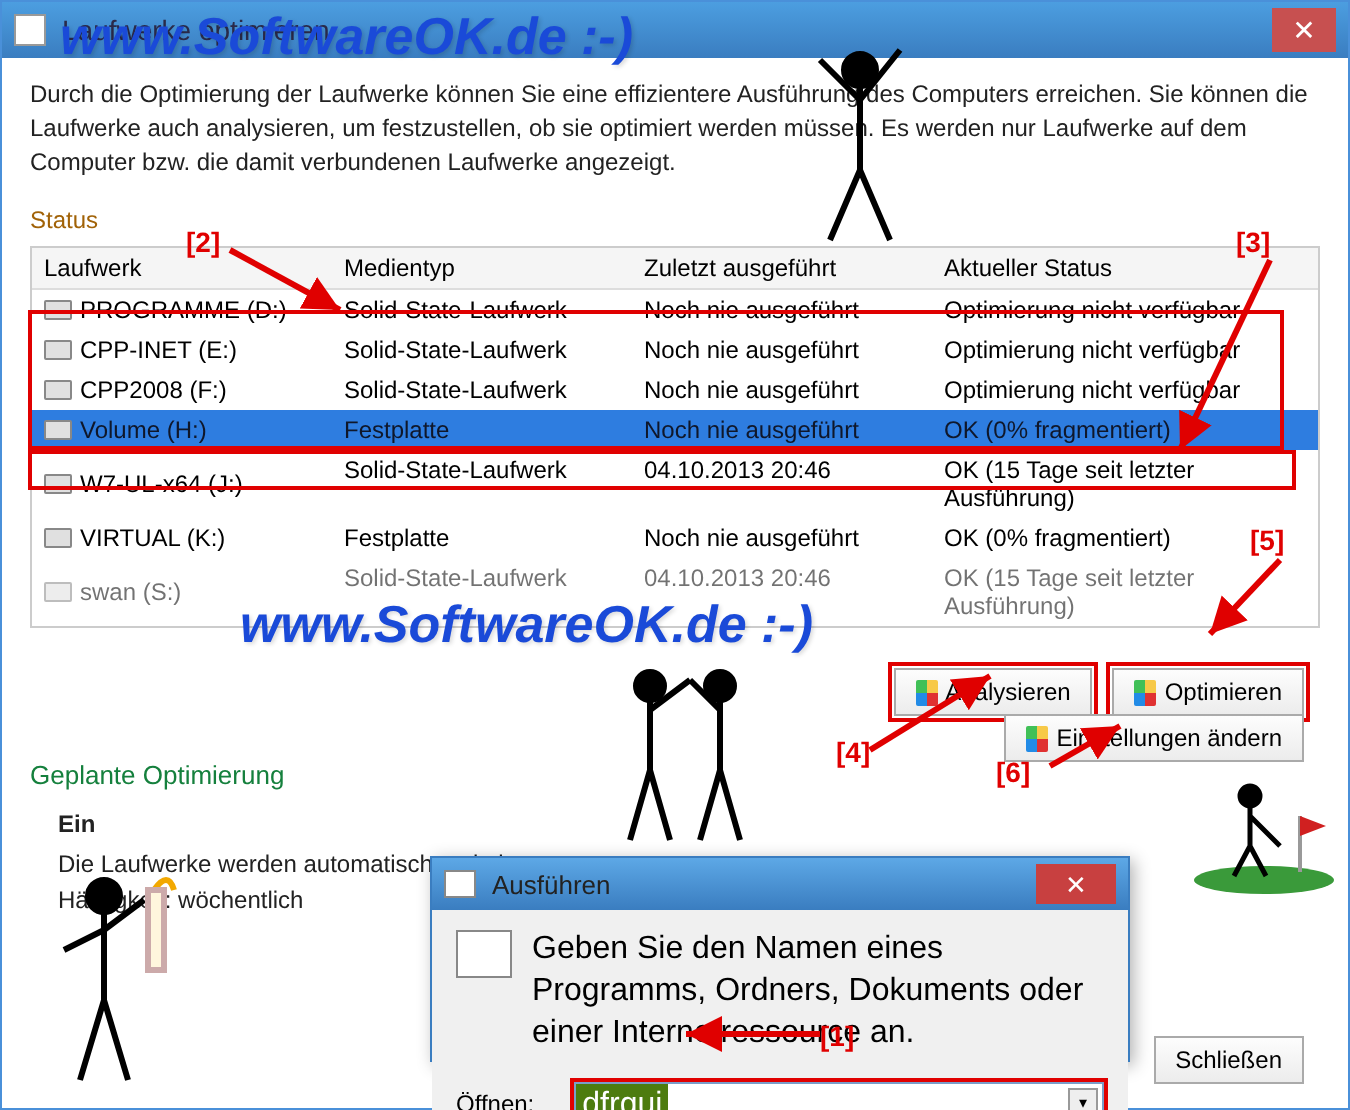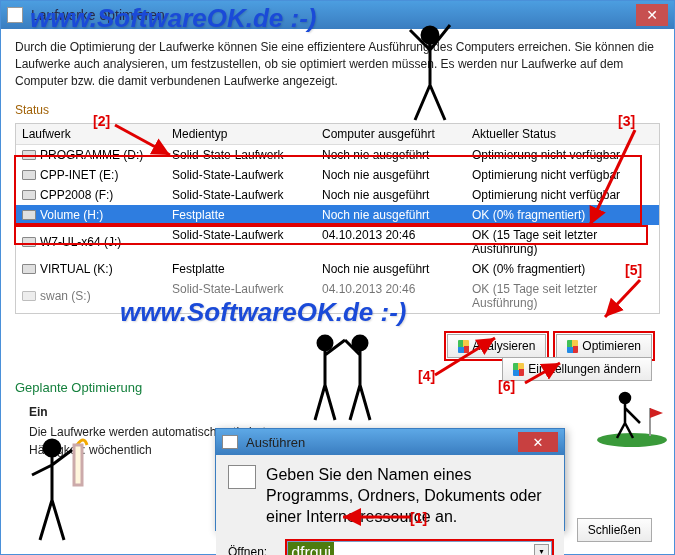--- a/index.html
+++ b/index.html
@@ -22,21 +22,21 @@
 
 .table { border: 1px solid #ccc; width: 100%; margin-top: 2px; }
 .thead, .trow { display: flex; }
 .thead { background: #f5f5f5; border-bottom: 1px solid #ddd; }
 .th, .td { padding: 3px 6px; font-size: 12px; }
 .c1 { width: 150px; display: flex; align-items: center; gap: 4px; }
 .c2 { width: 150px; }
 .c3 { width: 150px; }
 .c4 { flex: 1; }
 .drive-icon { width: 14px; height: 10px; background: #e0e0e0; border: 1px solid #888; border-radius: 1px; display: inline-block; }
-.trow.sel { background: #2e7de0; color: #ffffff; }
+.trow.sel { background: #2e7de0; color: #0f172a; }
 .table-highlight { position: absolute; border: 2px solid #e00000; pointer-events: none; z-index: 3; }
 .th-hl { top: 155px; left: 14px; width: 628px; height: 70px; }
 .row-hl { top: 225px; left: 14px; width: 634px; height: 20px; }
 
 .actions { display: flex; justify-content: flex-end; gap: 10px; margin-top: 20px; padding-right: 8px; }
 .btn { border: 1px solid #aaa; background: linear-gradient(#fdfdfd, #ececec); padding: 4px 10px; font-size: 12px; display: flex; align-items: center; gap: 4px; cursor: pointer; }
 .btn .shield { width: 11px; height: 13px; background: conic-gradient(#f7c948 0 25%, #e03131 0 50%, #228be6 0 75%, #40c057 0 100%); border-radius: 1px; display: inline-block; }
 .btn-hl { outline: 2px solid #e00000; outline-offset: 1px; }
 
 .sched { margin-top: 22px; font-size: 12px; color: #222; }
@@ -78,21 +78,21 @@
   </div>
 
   <div class="content">
     <p class="intro">Durch die Optimierung der Laufwerke können Sie eine effizientere Ausführung des Computers erreichen. Sie können die Laufwerke auch analysieren, um festzustellen, ob sie optimiert werden müssen. Es werden nur Laufwerke auf dem Computer bzw. die damit verbundenen Laufwerke angezeigt.</p>
     <span class="status-label">Status</span>
 
     <div class="table">
       <div class="thead">
         <div class="th c1">Laufwerk</div>
         <div class="th c2">Medientyp</div>
-        <div class="th c3">Computer ausgeführt</div>
+        <div class="th c3">Zuletzt ausgeführt</div>
         <div class="th c4">Aktueller Status</div>
       </div>
       <div class="trow">
         <div class="td c1">
             <span class="drive-icon"></span>
             <span>PROGRAMME (D:)</span>
           </div>
         <div class="td c2">Solid-State-Laufwerk</div>
         <div class="td c3">Noch nie ausgeführt</div>
         <div class="td c4">Optimierung nicht verfügbar</div>

